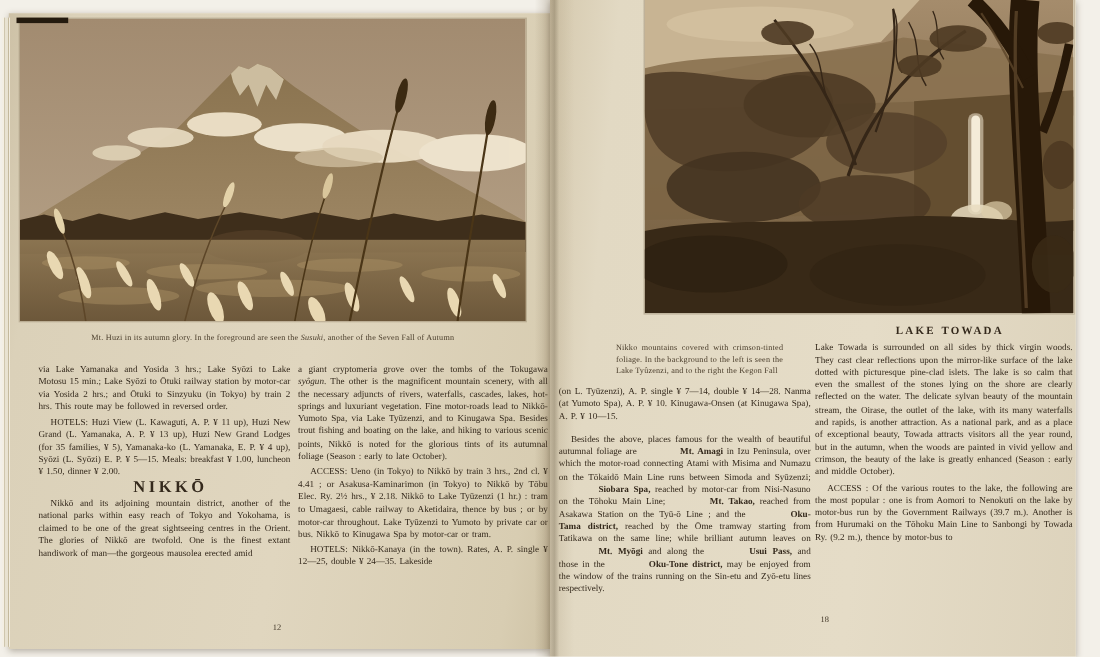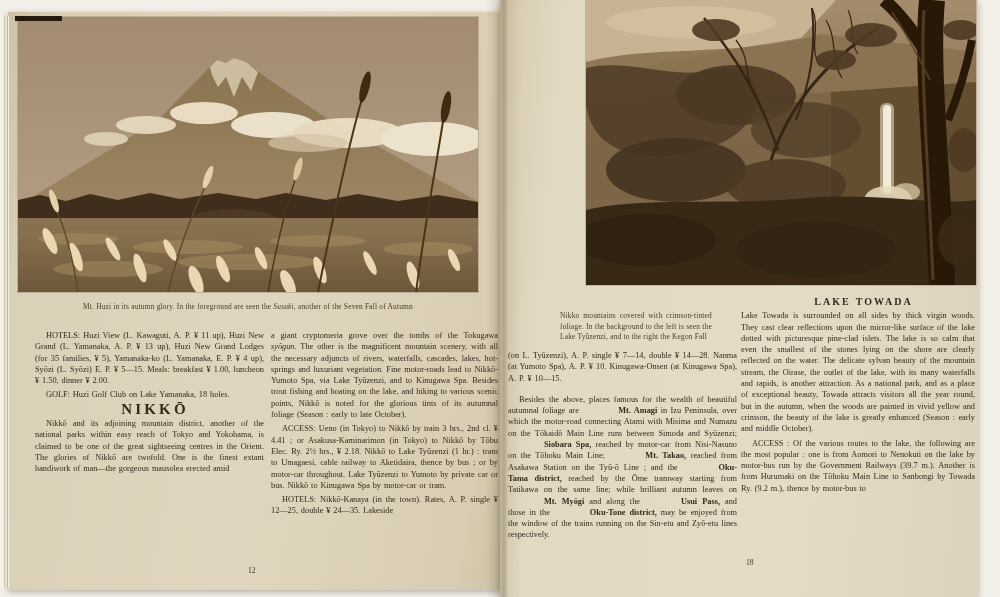--- a/index.html
+++ b/index.html
@@ -144,22 +144,22 @@
           <ellipse cx="190" cy="160" rx="3.5" ry="12" transform="rotate(20 190 160)" fill="#e3d2a9"></ellipse>
           <ellipse cx="36" cy="184" rx="3.5" ry="12" transform="rotate(-18 36 184)" fill="#e3d2a9"></ellipse>
         </g>
       </svg>
     </div>
     <div class="regmark"></div>
 
     <div class="caption caption-left"><span>Mt. Huzi in its autumn glory.  In the foreground are seen the </span><i>Susuki</i><span>, another of the Seven Fall of Autumn</span></div>
 
     <div class="col col-l1">
+      <p class="noindent">via Lake Yamanaka and Yosida 3 hrs.; Lake Syōzi to Lake Motosu 15 min.;  Lake Syōzi to Ōtuki railway station by motor-car via Yosida 2 hrs.; and Ōtuki to Sinzyuku (in Tokyo) by train 2 hrs.  This route may be followed in reversed order.</p>
       <p>HOTELS:  Huzi View (L. Kawaguti, A. P. ¥ 11 up), Huzi New Grand (L. Yamanaka, A. P. ¥ 13 up), Huzi New Grand Lodges (for 35 families, ¥ 5), Yamanaka-ko (L. Yamanaka, E. P. ¥ 4 up), Syōzi (L. Syōzi) E. P. ¥ 5—15.  Meals: breakfast ¥ 1.00, luncheon ¥ 1.50, dinner ¥ 2.00.</p>
-      <p>GOLF:  Huzi Golf Club on Lake Yamanaka, 18 holes.</p>
       <p class="sec-heading">NIKKŌ</p>
       <p>Nikkō and its adjoining mountain district, another of the national parks within easy reach of Tokyo and Yokohama, is claimed to be one of the great sightseeing centres in the Orient.  The glories of Nikkō are twofold.  One is the finest extant handiwork of man—the gorgeous mausolea erected amid</p>
     </div>
 
     <div class="col col-l2">
       <p class="noindent"><span>a giant cryptomeria grove over the tombs of the Tokugawa </span><i>syôgun</i><span>.  The other is the magnificent mountain scenery, with all the necessary adjuncts of rivers, waterfalls, cascades, lakes, hot-springs and luxuriant vegetation.  Fine motor-roads lead to Nikkō-Yumoto Spa, via Lake Tyūzenzi, and to Kinugawa Spa.  Besides trout fishing and boating on the lake, and hiking to various scenic points, Nikkō is noted for the glorious tints of its autumnal foliage (Season : early to late October).</span></p>
       <p>ACCESS:  Ueno (in Tokyo) to Nikkō by train 3 hrs., 2nd cl. ¥ 4.41 ;  or Asakusa-Kaminarimon (in Tokyo) to Nikkō by Tōbu Elec. Ry. 2½ hrs., ¥ 2.18. Nikkō to Lake Tyūzenzi (1 hr.) :  tram to Umagaesi, cable railway to Aketidaira, thence by bus ;  or by motor-car throughout.  Lake Tyūzenzi to Yumoto by private car or bus.  Nikkō to Kinugawa Spa by motor-car or tram.</p>
       <p>HOTELS:  Nikkō-Kanaya (in the town).  Rates, A. P. single ¥ 12—25, double ¥ 24—35.  Lakeside</p>
     </div>
 

